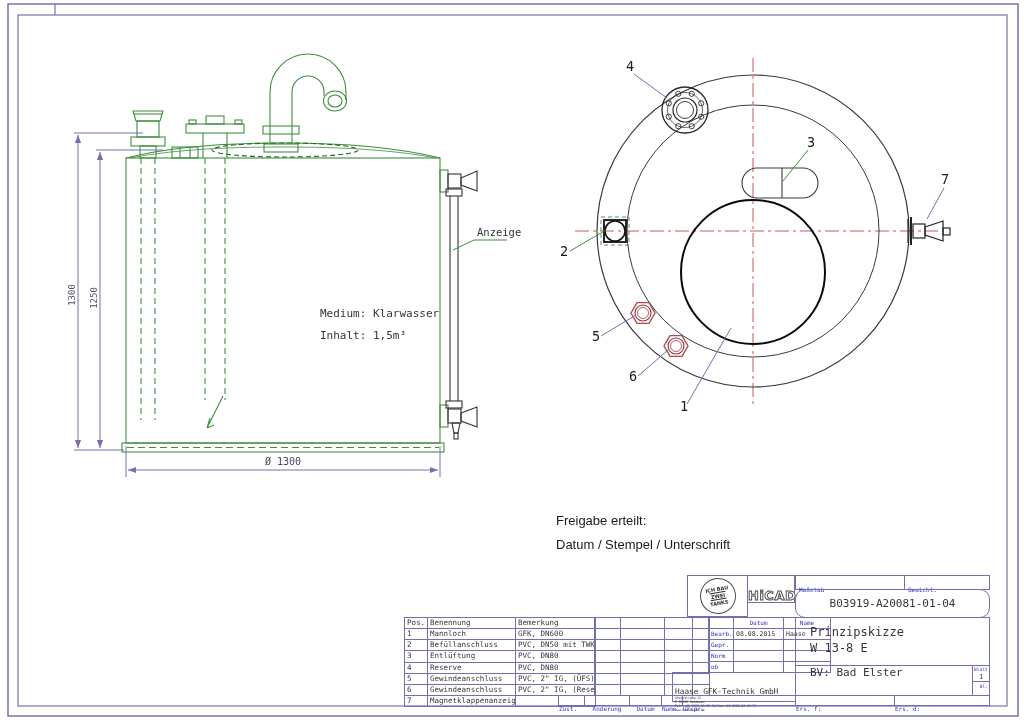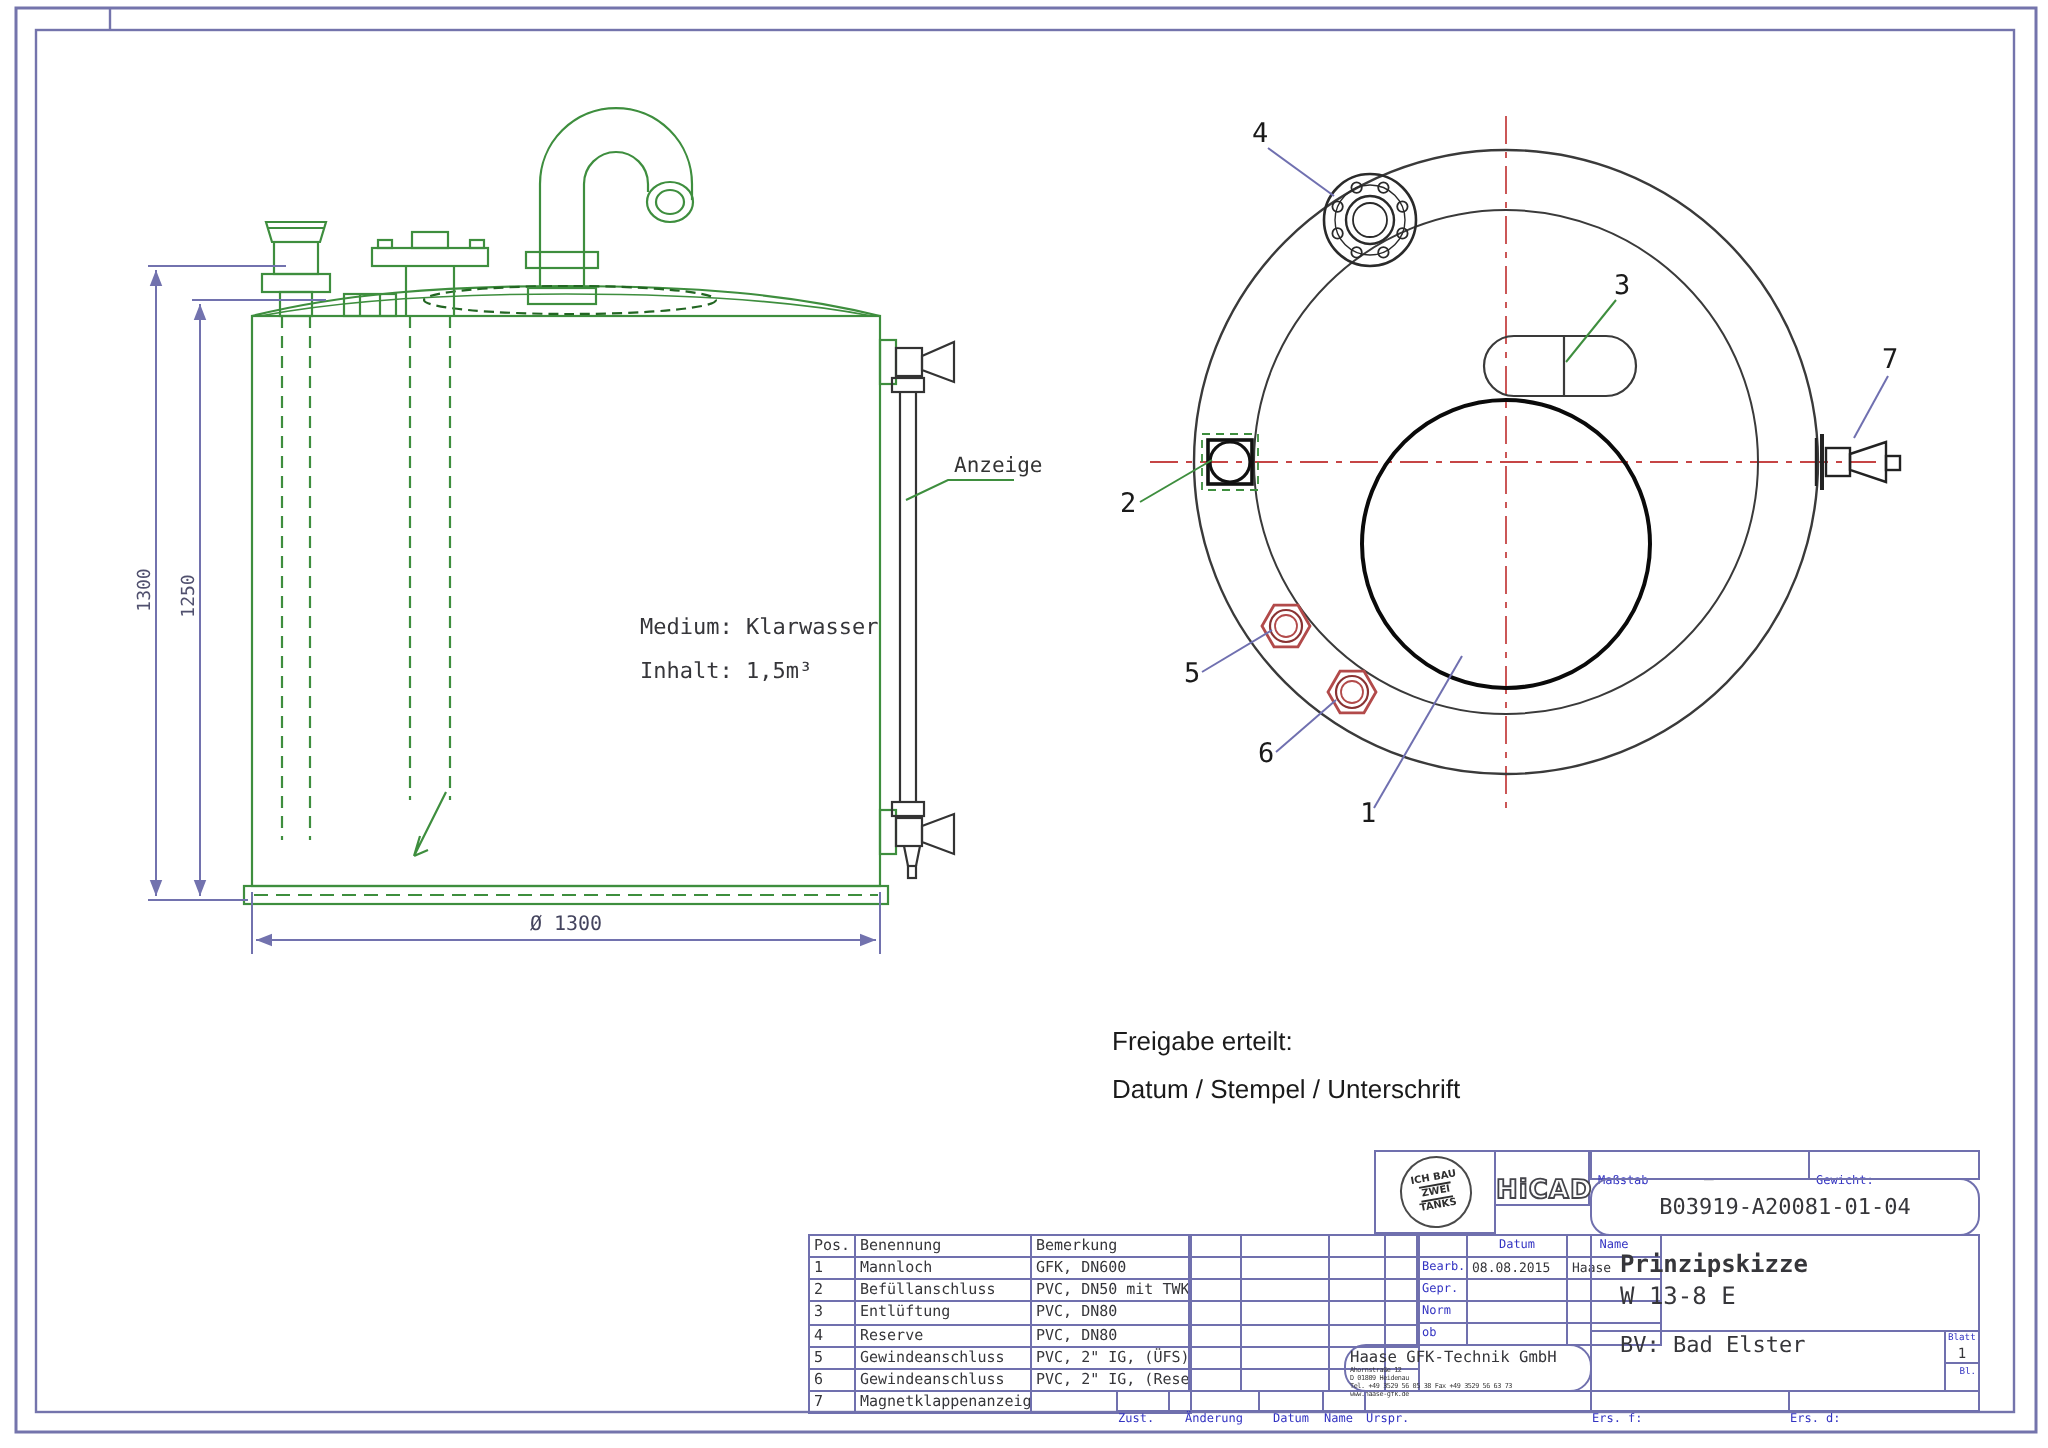--- a/index.html
+++ b/index.html
@@ -368,21 +368,21 @@
       </tr>
       <tr>
         <td class="lbl">ob</td>
         <td></td>
         <td></td>
       </tr>
     </tbody>
       </table>
   </div>
 
-  <div class="cellbox" style="left:672px;top:672px;width:124px;height:24px;padding:1px 2px;border-radius:11px;">
+  <div class="cellbox" style="left:672px;top:672px;width:124px;height:24px;padding:14px 2px;">
     <div class="cad-val" style="font-size:7.8px;line-height:9px;white-space:nowrap;">Haase GFK-Technik GmbH</div>
     <div class="tiny-addr">Ahornstraße 12</div>
     <div class="tiny-addr">D 01809 Heidenau</div>
     <div class="tiny-addr">Tel. +49 3529 56 05 38   Fax +49 3529 56 63 73</div>
     <div class="tiny-addr">www.haase-gfk.de</div>
   </div>
 
   <div class="cellbox" style="left:558px;top:695px;width:27px;height:11px;">
     <span class="blue-lbl">Zust.</span></div>
   <div class="cellbox" style="left:584px;top:695px;width:46px;height:11px;text-align:center;">
@@ -398,21 +398,21 @@
     <span class="blue-lbl">Maßstab</span>
     <span class="cad-val" style="font-size:8px;margin-left:18px;">–</span>
   </div>
   <div class="cellbox" style="left:904px;top:575px;width:86px;height:15px;padding:1px 3px;">
     <span class="blue-lbl">Gewicht:</span>
   </div>
   <div class="cellbox" style="left:795px;top:589px;width:195px;height:29px;display:flex;align-items:center;justify-content:center;border-radius:10px;">
     <span class="cad-val" style="font-size:11px;">B03919-A20081-01-04</span>
   </div>
   <div class="cellbox" style="left:795px;top:617px;width:195px;height:49px;padding:6px 0 0 14px;">
-    <div class="cad-val" style="font-size:12px;line-height:16px;font-weight:bold;">Prinzipskizze</div>
+    <div class="cad-val" style="font-size:12px;line-height:16px;">Prinzipskizze</div>
     <div class="cad-val" style="font-size:12px;line-height:16px;">W 13-8 E</div>
   </div>
   <div class="cellbox" style="left:795px;top:665px;width:178px;height:31px;display:flex;padding-left:14px;">
     <span class="cad-val" style="font-size:11px;">BV: Bad Elster</span>
   </div>
   <div class="cellbox" style="left:972px;top:665px;width:18px;height:31px;">
     <div class="blue-lbl" style="font-size:4.6px;padding-left:1px;">Blatt</div>
     <div class="cad-val" style="font-size:7px;text-align:center;line-height:8px;">1</div>
     <div style="border-top:1px solid var(--grid);text-align:right;padding-right:1px;" class="blue-lbl">
       <span style="font-size:4.6px;">Bl.</span>

